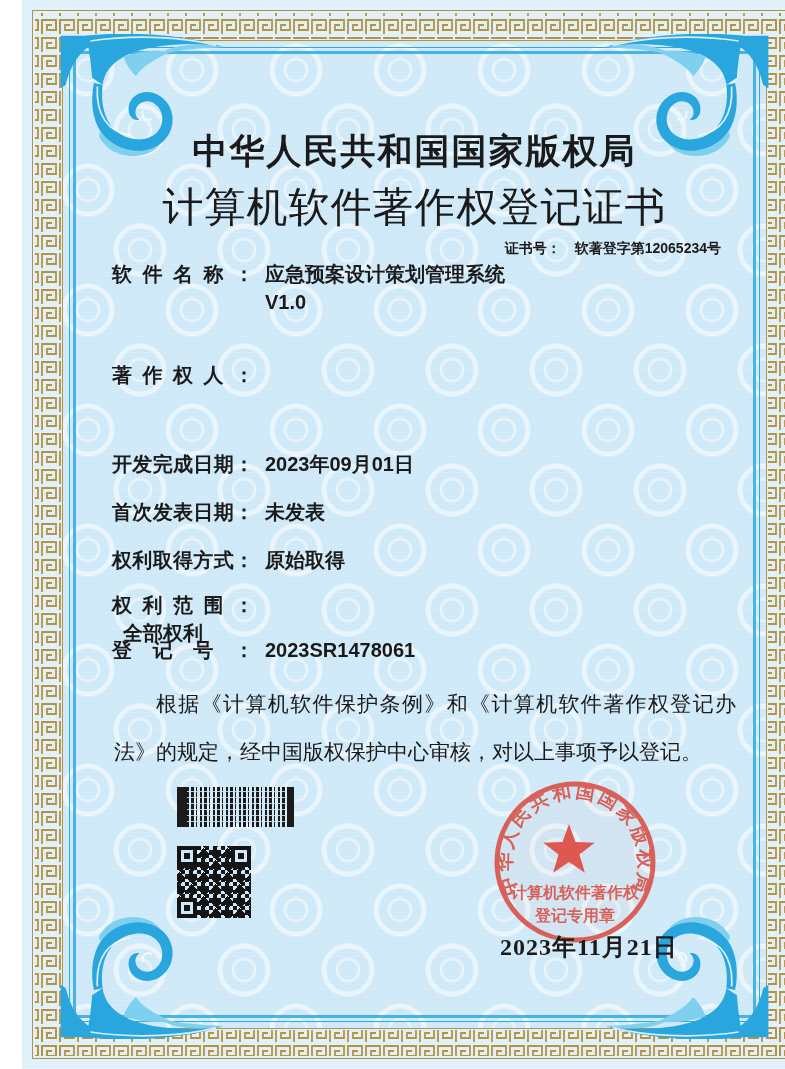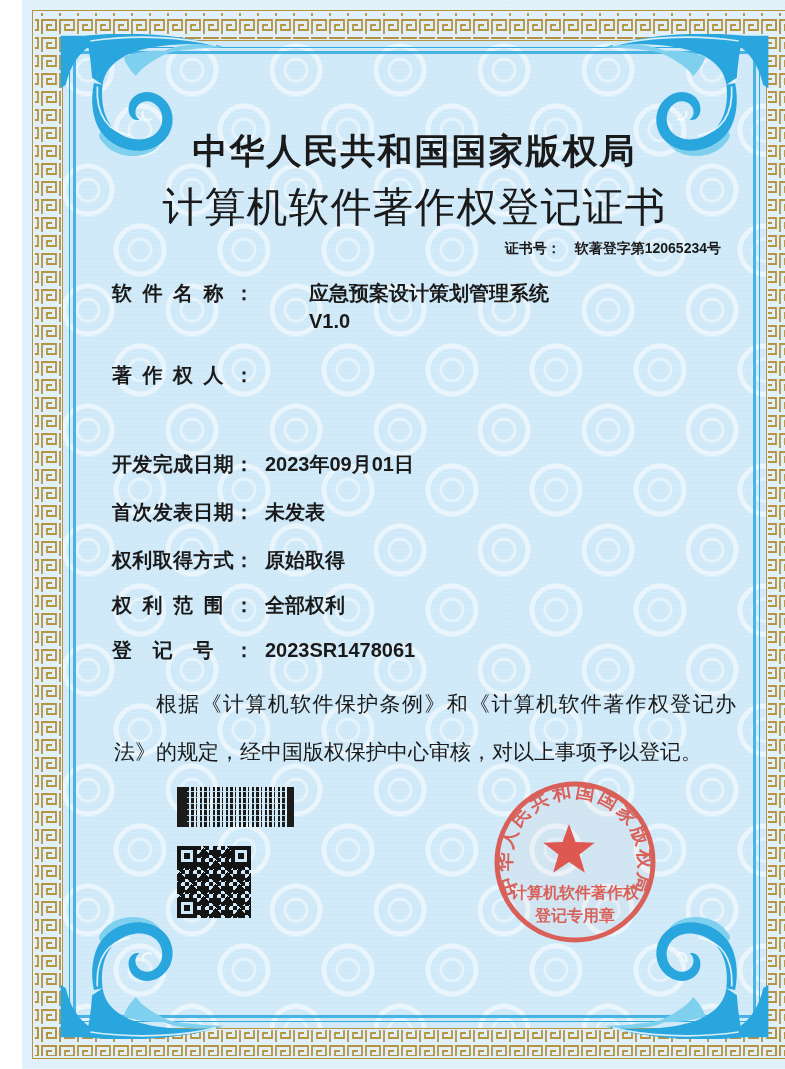--- a/index.html
+++ b/index.html
@@ -118,40 +118,40 @@
     </svg>
 
   <div class="content">
     <div class="authority serif">中华人民共和国国家版权局</div>
     <div class="cert-title serif">计算机软件著作权登记证书</div>
 
     <div class="cert-no">
       <span>证书号：</span><span class="val">软著登字第12065234号</span>
     </div>
 
-    <div class="frow" style="top:279px;gap:44px;">
+    <div class="frow" style="top:260px;">
       <span class="flabel">软件名称：</span>
       <span class="fvalue"><span>应急预案设计策划管理系统</span><br><span>V1.0</span></span>
     </div>
     <div class="frow" style="top:361px;">
       <span class="flabel">著作权人：</span>
     </div>
     <div class="frow" style="top:450px;">
       <span class="flabel">开发完成日期：</span>
       <span class="fvalue">2023年09月01日</span>
     </div>
     <div class="frow" style="top:498px;">
       <span class="flabel">首次发表日期：</span>
       <span class="fvalue">未发表</span>
     </div>
     <div class="frow" style="top:546px;">
       <span class="flabel">权利取得方式：</span>
       <span class="fvalue">原始取得</span>
     </div>
-    <div class="frow" style="top:591px;">
+    <div class="frow" style="top:591px;flex-direction:column;">
       <span class="flabel">权利范围：</span>
       <span class="fvalue">全部权利</span>
     </div>
     <div class="frow" style="top:636px;">
       <span class="flabel">登记号：</span>
       <span class="fvalue">2023SR1478061</span>
     </div>
 
     <div class="statement">根据《计算机软件保护条例》和《计算机软件著作权登记办法》的规定，经中国版权保护中心审核，对以上事项予以登记。</div>
 
@@ -168,14 +168,15 @@
       </defs>
       <circle cx="95" cy="88" r="78" fill="rgba(255,120,110,0.04)" stroke="#d9534a" stroke-width="5"></circle>
       <text font-size="19" font-weight="bold" fill="#d9534a" letter-spacing="3">
         <textPath href="#sealArc" startOffset="50%" text-anchor="middle">中华人民共和国国家版权局</textPath>
       </text>
       <polygon fill="#de4b42" points="89,50 95.5,68.1 114.7,68.7 99.5,80.4 104.9,98.8 89,88 73.1,98.8 78.5,80.4 63.3,68.7 82.5,68.1"></polygon>
       <text x="95" y="124" text-anchor="middle" font-size="16" font-weight="bold" fill="#d9534a">计算机软件著作权</text>
       <text x="95" y="147" text-anchor="middle" font-size="16" font-weight="bold" fill="#d9534a">登记专用章</text>
     </svg>
 
+    <div class="issue-date">2023年11月21日</div>
   </div>
 </div>
 
 </body></html>

